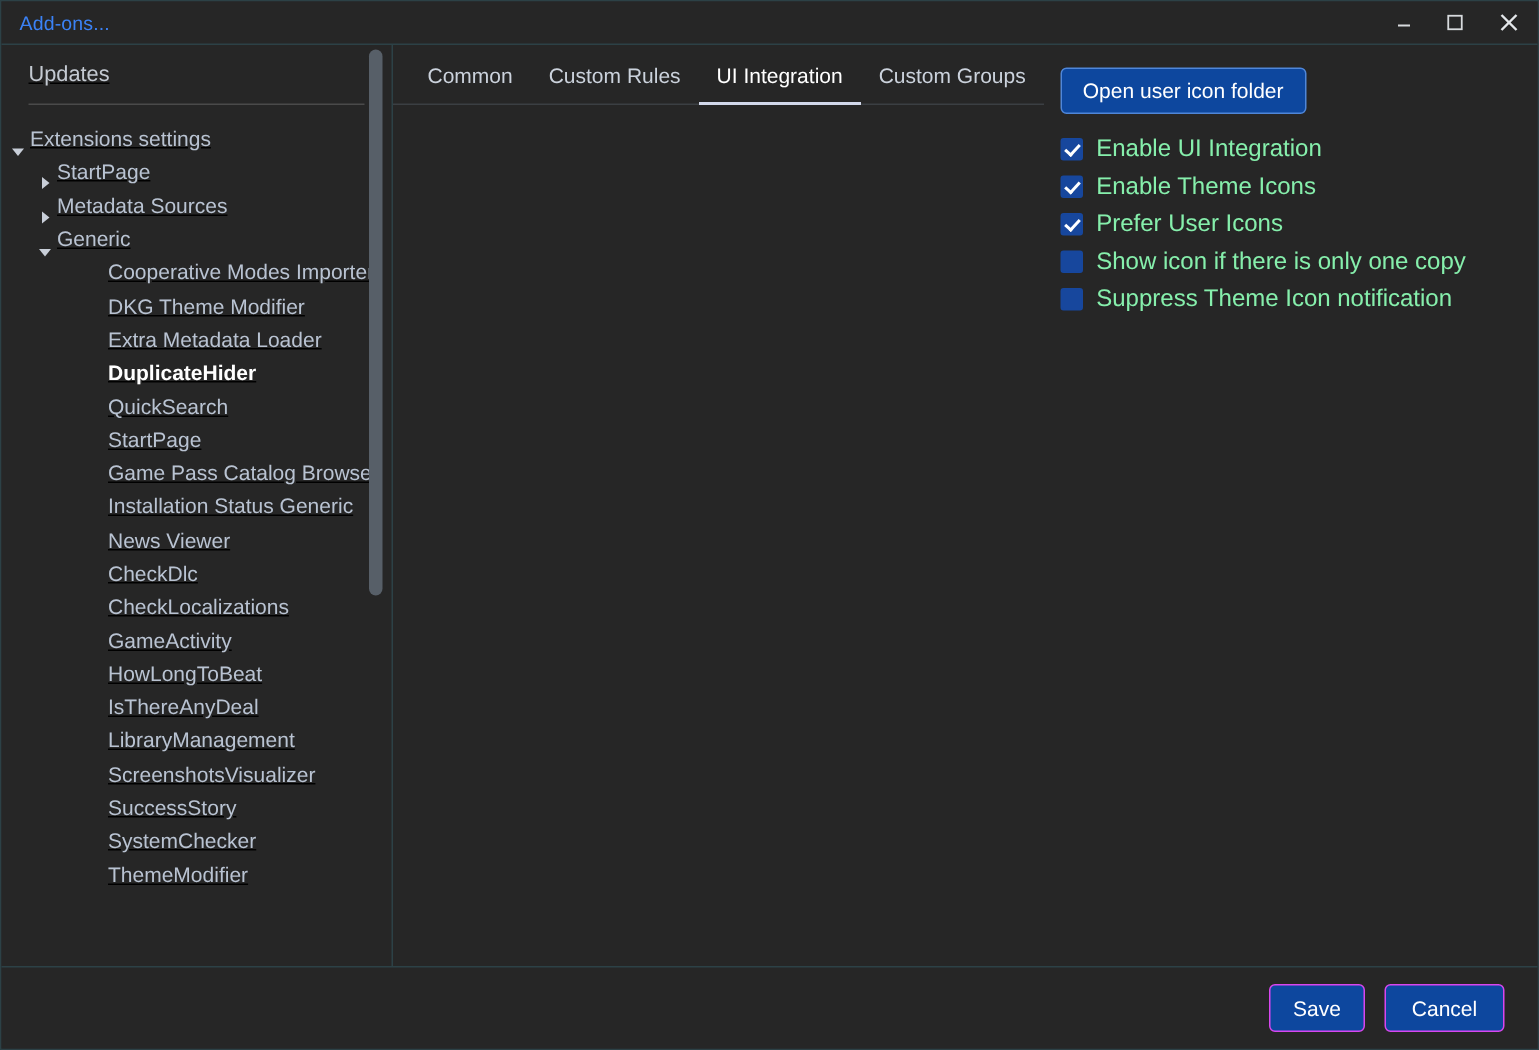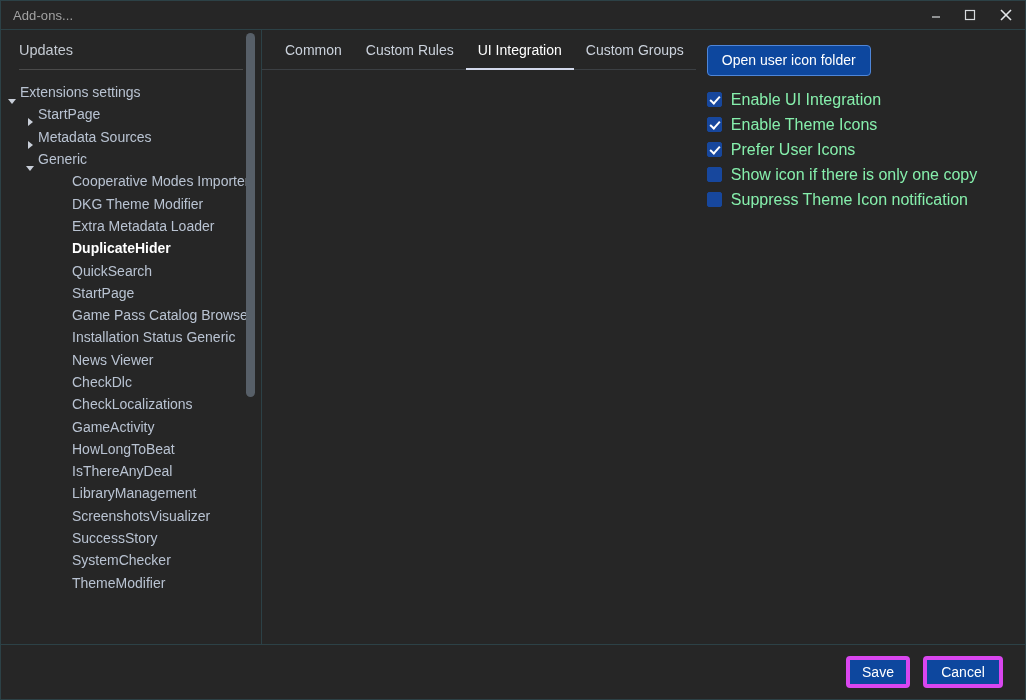--- a/index.html
+++ b/index.html
@@ -26,21 +26,21 @@
     height: 29px;
     flex: 0 0 29px;
     background: #262626;
     display: flex;
     align-items: center;
     border-bottom: 1px solid #2c4146;
   }
   .titlebar-text {
     padding-left: 12px;
     font-size: 13px;
-    color: #a3a3a3;
+    color: #3b82f6;
     letter-spacing: .1px;
   }
   .titlebar-spacer { flex: 1 1 auto; }
   .win-btn {
     width: 34px;
     height: 28px;
     display: flex;
     align-items: center;
     justify-content: center;
     color: #d7dadd;
@@ -62,20 +62,21 @@
     width: 261px;
     flex: 0 0 261px;
     background: #262626;
     border-right: 1px solid #2c4146;
     position: relative;
     overflow: hidden;
   }
   .sidebar-inner {
     padding: 0;
     height: 100%;
+    text-decoration: underline;
   }
   .updates-row {
     padding: 12px 0 11px 18px;
     font-size: 14.5px;
     color: #c4cad2;
   }
   .sidebar-divider {
     height: 1px;
     background: #4a4a4a;
     margin: 0 18px 0 18px;
@@ -219,21 +220,21 @@
     background: #262626;
     border-top: 1px solid #2c4146;
     display: flex;
     align-items: center;
     justify-content: flex-end;
     padding-right: 22px;
     gap: 13px;
   }
   .footer-btn {
     background: #0d479e;
-    border: 4px solid #d946ef;
+    border: 1px solid #d946ef;
     border-radius: 4px;
     color: #ffffff;
     font-size: 14px;
     width: 64px;
     height: 32px;
     display: flex;
     align-items: center;
     justify-content: center;
   }
   .footer-btn.wide { width: 80px; }

